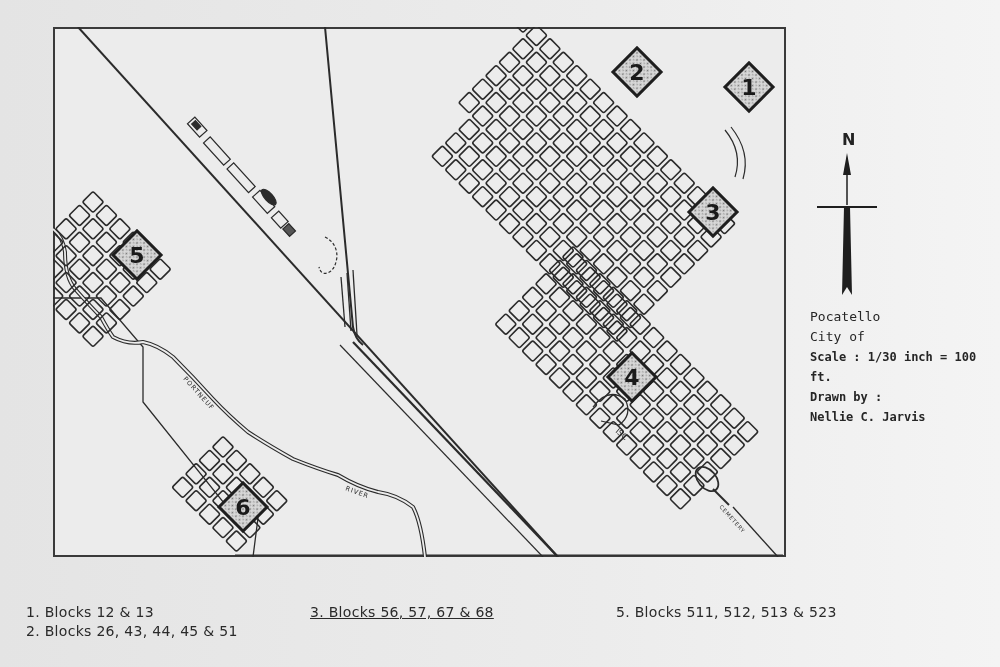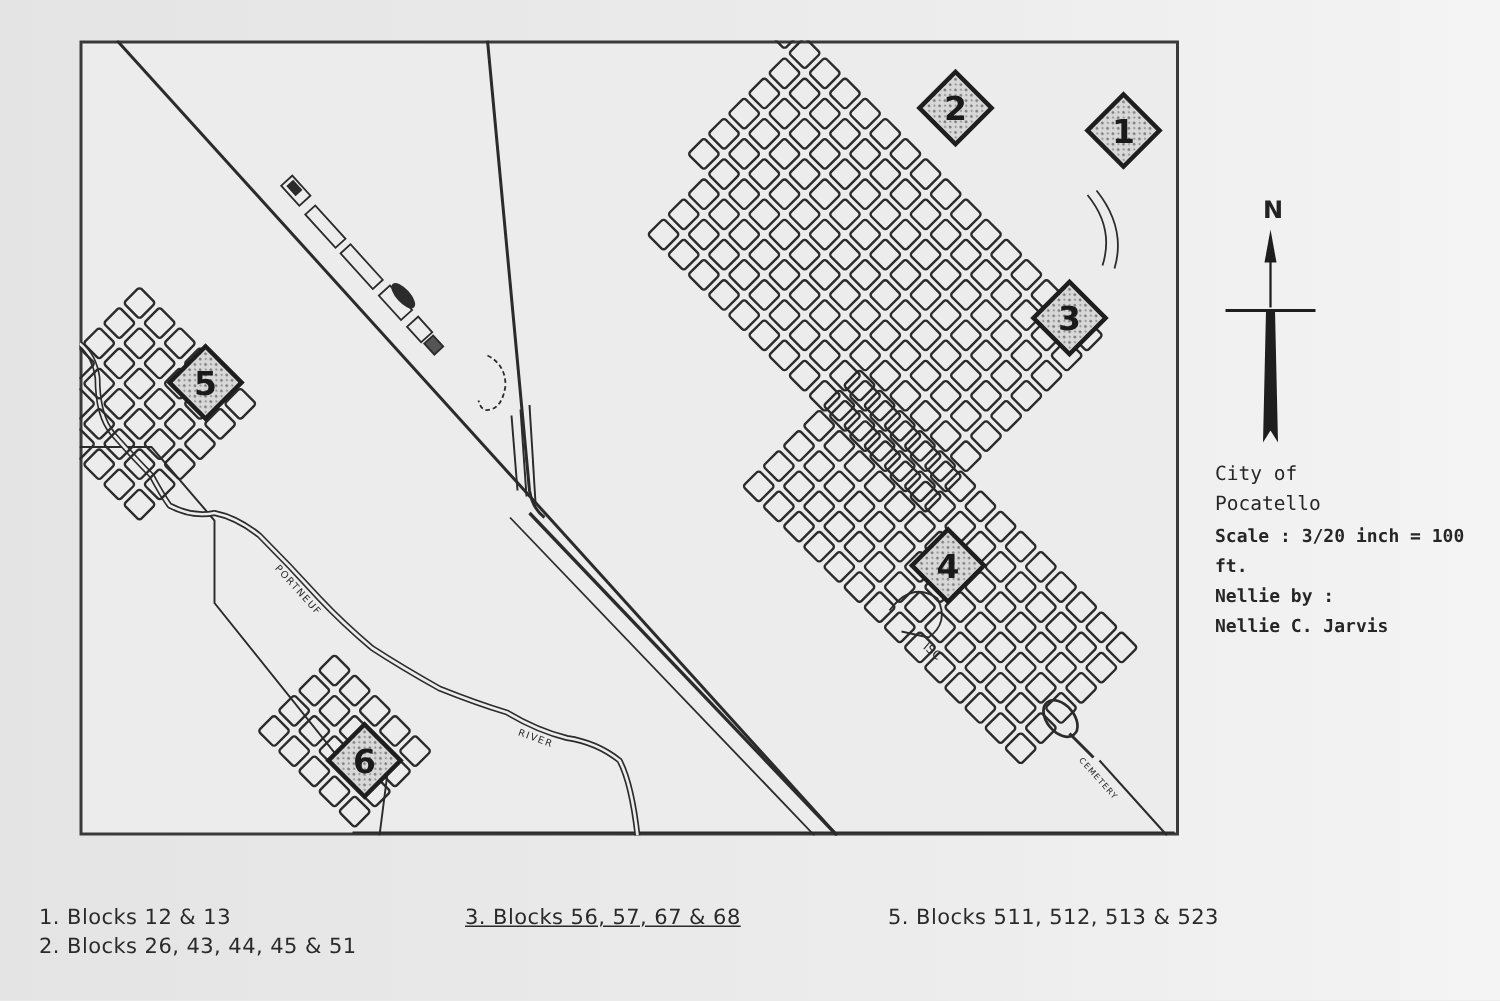--- a/index.html
+++ b/index.html
@@ -33,21 +33,21 @@
   }
   .title-block .scale { font-size: 12px; font-weight: bold; }
   .title-block .drawn { font-size: 12px; font-weight: bold; }
   .legend {
     position: absolute; top: 603px; font-size: 14px; line-height: 19px; color: #2a2a2a;
     font-family: "DejaVu Sans", sans-serif; letter-spacing: 0.3px;
   }
   .legend .row { white-space: nowrap; }
   .legend.col1 { left: 26px; }
   .legend.col2 { left: 310px; text-decoration: underline; }
-  .legend.col3 { left: 592px; }
+  .legend.col3 { left: 616px; }
 </style>
 </head>
 <body>
 
 <div class="page-bg"></div>
 <div class="map-frame"></div>
 
 <svg class="map-svg" viewBox="0 0 733 530" xmlns="http://www.w3.org/2000/svg">
   <defs>
     <clipPath id="frameClip">
@@ -442,24 +442,24 @@
 
 <div class="compass-n">N</div>
 <svg class="compass" viewBox="0 0 70 170">
   <polygon points="35,18 31,40 39,40" fill="#1e1e1e"></polygon>
   <line x1="35" y1="38" x2="35" y2="70" stroke="#1e1e1e" stroke-width="1.5"></line>
   <line x1="5" y1="72" x2="65" y2="72" stroke="#1e1e1e" stroke-width="2"></line>
   <polygon points="32,72 38,72 40,160 35,152 30,160" fill="#1e1e1e"></polygon>
 </svg>
 
 <div class="title-block">
+  <div>Pocatello</div>
   <div>City of</div>
-  <div>Pocatello</div>
-  <div class="scale">Scale : 3/20 inch = 100 ft.</div>
-  <div class="drawn">Nellie by :</div>
+  <div class="scale">Scale : 1/30 inch = 100 ft.</div>
+  <div class="drawn">Drawn by :</div>
   <div class="drawn">Nellie C. Jarvis</div>
 </div>
 
 <div class="legend col1">
   <div class="row">1. Blocks  12 &amp; 13</div>
   <div class="row">2. Blocks  26, 43, 44, 45 &amp; 51</div>
 </div>
 <div class="legend col2">
   <div class="row">3. Blocks  56, 57, 67 &amp; 68</div>
 </div>

